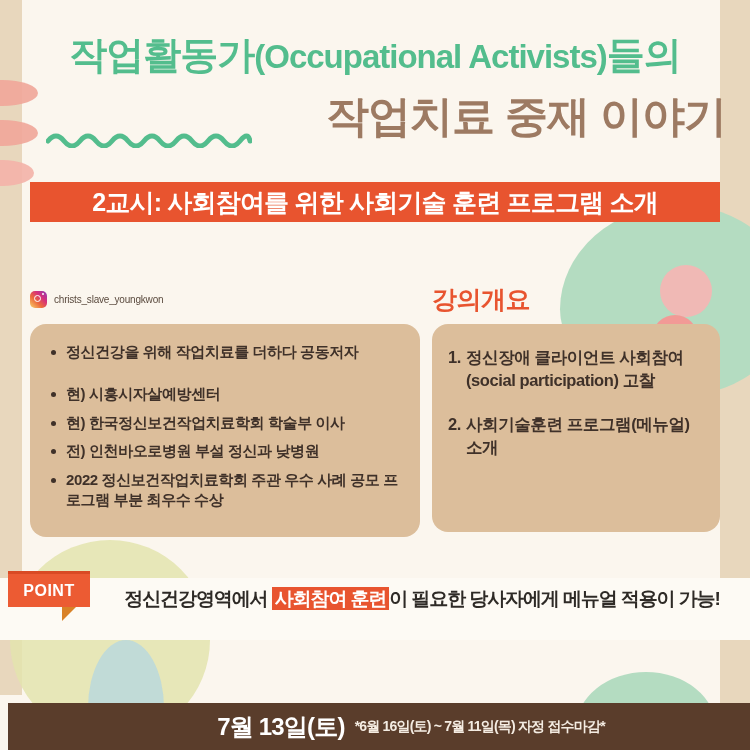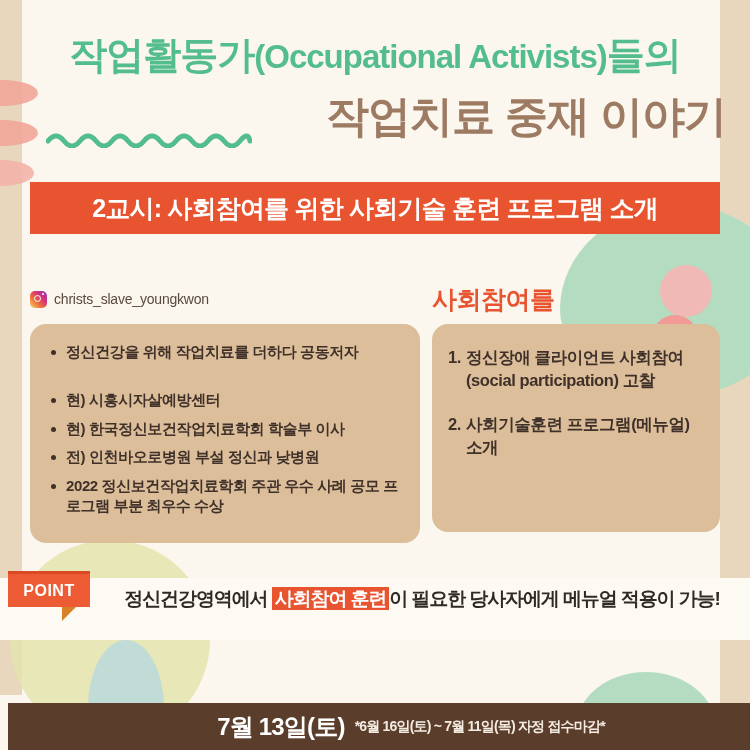--- a/index.html
+++ b/index.html
@@ -140,21 +140,21 @@
     font-size: 43px;
     font-weight: bold;
     letter-spacing: -1px;
     color: #9d7a62;
   }
 
   
   .session-banner {
     position: absolute;
     left: 30px; top: 182px;
-    width: 690px; height: 52px;
+    width: 690px; height: 40px;
     background: #e8542f;
     display: flex;
     align-items: center;
     justify-content: center;
     box-sizing: border-box;
   }
   .session-banner span {
     color: #ffffff;
     font-size: 25px;
     font-weight: bold;
@@ -181,21 +181,21 @@
     margin-bottom: 8px;
   }
   .head-text {
     font-size: 25px;
     font-weight: bold;
     color: #e8542f;
     letter-spacing: -0.5px;
     white-space: nowrap;
   }
   .ig-handle {
-    font-size: 14px;
+    font-size: 10px;
     color: #5a4a3e;
     letter-spacing: -0.2px;
     white-space: nowrap;
   }
   .ig-icon {
     width: 17px; height: 17px;
     flex: 0 0 17px;
     border-radius: 5px;
     background: linear-gradient(45deg,#f9d36b 0%,#ec6a3c 38%,#d6307a 66%,#8a3ab9 100%);
     position: relative;
@@ -240,21 +240,21 @@
   }
   .bullet-list li {
     position: relative;
     padding-left: 22px;
     font-size: 15px;
     font-weight: bold;
     line-height: 1.32;
     letter-spacing: -0.4px;
     margin-bottom: 9px;
   }
-  .bullet-list li.gap { margin-bottom: 28px; }
+  .bullet-list li.gap { margin-bottom: 22px; }
   .bullet-list li::before {
     content: "";
     position: absolute;
     left: 7px; top: 8px;
     width: 5px; height: 5px;
     background: #3f3129;
     border-radius: 50%;
   }
 
   .num-list {
@@ -404,21 +404,21 @@
         <li>현) 시흥시자살예방센터</li>
         <li>현) 한국정신보건작업치료학회 학술부 이사</li>
         <li>전) 인천바오로병원 부설 정신과 낮병원</li>
         <li>2022 정신보건작업치료학회 주관 우수 사례 공모 프로그램 부분 최우수 수상</li>
       </ul>
     </div>
   </div>
 
   <div class="col-right">
     <div class="section-head">
-      <span class="head-text">사회참여를</span>
+      <span class="head-text">강의개요</span>
     </div>
     <div class="card card-right">
       <ul class="num-list">
         <li>
           <span class="num">1.</span>
           <span class="txt">정신장애 클라이언트 사회참여 (social participation) 고찰</span>
         </li>
         <li>
           <span class="num">2.</span>
           <span class="txt">사회기술훈련 프로그램(메뉴얼) 소개</span>

